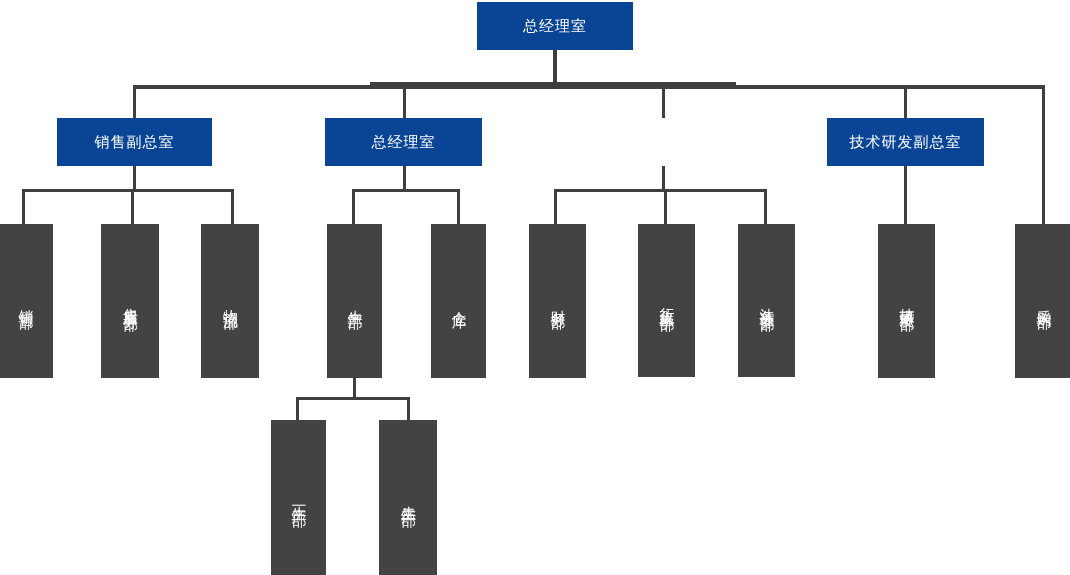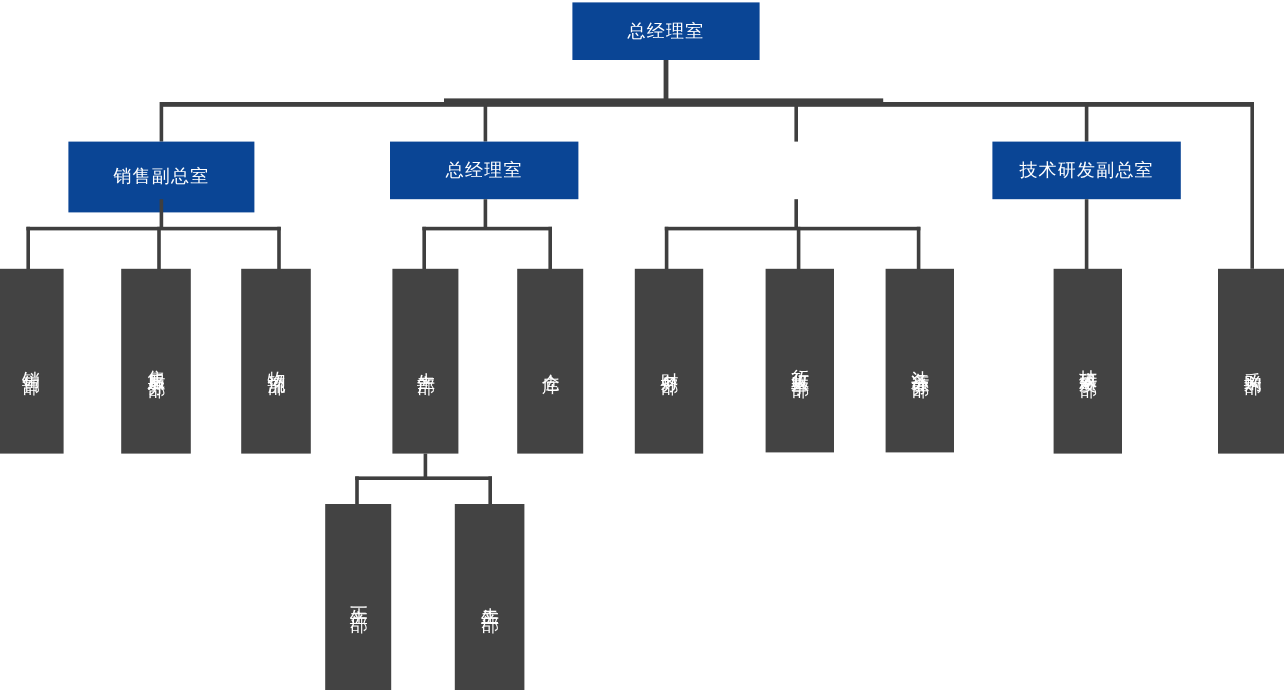--- a/index.html
+++ b/index.html
@@ -72,21 +72,21 @@
   <div class="conn v" style="left:403px; top:85px; height:33px;"></div>
   <div class="conn v" style="left:662px; top:85px; height:33px;"></div>
   <div class="conn v" style="left:904px; top:85px; height:33px;"></div>
 
   <div class="conn v" style="left:1042px; top:85px; height:139px;"></div>
 
   <div class="node exec top" style="left:477px; top:2px; width:156px; height:48px;">
     <span class="label">总经理室</span>
   </div>
 
-  <div class="node exec" style="left:57px; top:118px; width:155px; height:59px;">
+  <div class="node exec" style="left:57px; top:118px; width:155px; height:48px;">
     <span class="label">销售副总室</span>
   </div>
 
   <div class="node exec" style="left:325px; top:118px; width:157px; height:48px;">
     <span class="label">总经理室</span>
   </div>
 
 
   <div class="node exec" style="left:827px; top:118px; width:157px; height:48px;">
     <span class="label">技术研发副总室</span>

